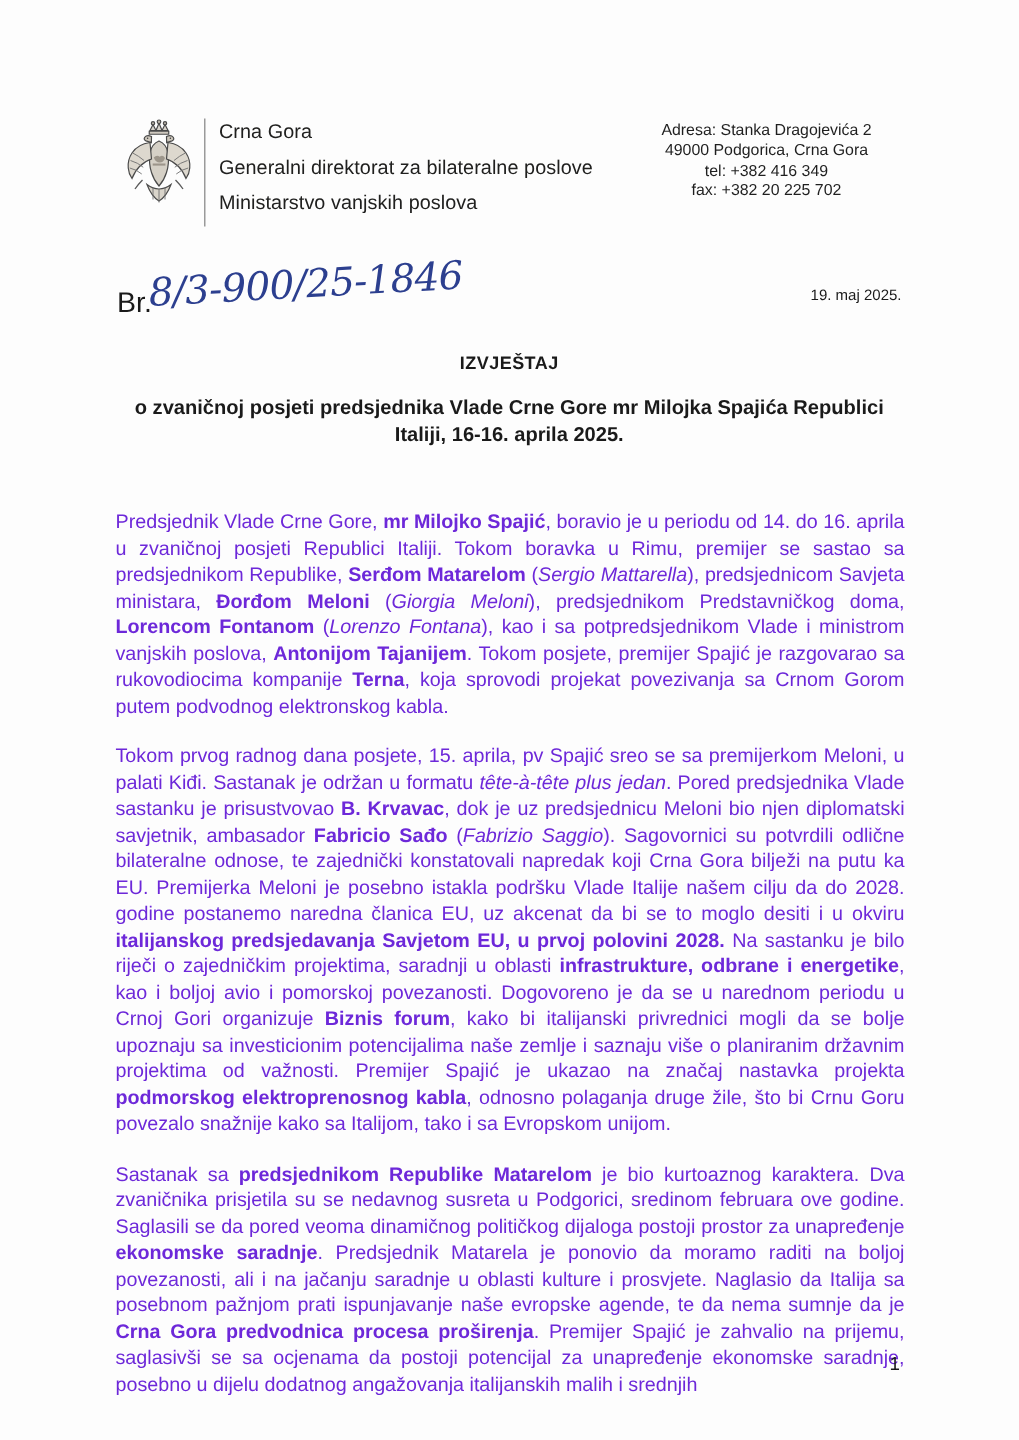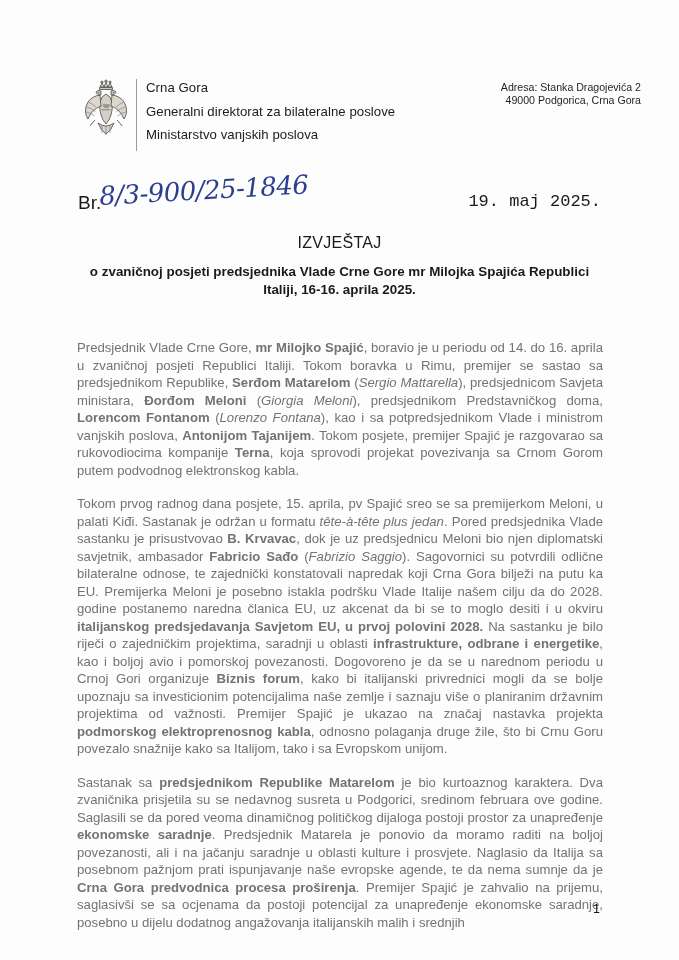--- a/index.html
+++ b/index.html
@@ -57,21 +57,21 @@
     line-height: 23.5px;
     color: #20201f;
     white-space: nowrap;
     letter-spacing: 0.05px;
   }
 
   .address-block {
     position: absolute;
     right: 38px;
     top: 5px;
-    text-align: right;
+    text-align: center;
     width: 260px;
   }
   .addr-line {
     font-size: 10.6px;
     line-height: 13.4px;
     color: #1f1f1f;
     white-space: nowrap;
   }
   .addr-line.link {
     text-decoration: underline;
@@ -102,37 +102,36 @@
     color: #2c3f8f;
     letter-spacing: -0.5px;
     transform: rotate(-3.2deg);
     transform-origin: left bottom;
     white-space: nowrap;
   }
   .ref-date {
     position: absolute;
     right: 78px;
     top: 6px;
-    font-size: 17px;
-    color: #1a1a1a;
-    white-space: nowrap;
-    font-family: Liberation Mono, monospace;
+    font-size: 10px;
+    color: #1a1a1a;
+    white-space: nowrap;
   }
 
   
   .title-block {
     position: absolute;
     left: 78px;
     top: 234px;
     width: 523px;
     text-align: center;
   }
   .title-main {
-    font-size: 16px;
-    font-weight: normal;
+    font-size: 12px;
+    font-weight: bold;
     letter-spacing: 0.3px;
     line-height: 17px;
   }
   .title-sub {
     margin-top: 12px;
     font-size: 13.4px;
     font-weight: bold;
     line-height: 18px;
   }
 
@@ -142,21 +141,21 @@
     left: 77px;
     top: 339px;
     width: 526px;
   }
   p.para {
     margin: 0 0 16px 0;
     font-size: 13.15px;
     line-height: 17.5px;
     text-align: justify;
     text-justify: inter-word;
-    color: #737373;
+    color: #6d28d9;
   }
   p.para:last-child { margin-bottom: 0; }
   .b { font-weight: bold; }
   .i { font-style: italic; }
   .bi { font-weight: bold; }
 
   
   .page-number {
     position: absolute;
     right: 79px;
@@ -210,20 +209,22 @@
 
     <div class="org-block">
       <div class="org-line">Crna Gora</div>
       <div class="org-line">Generalni direktorat za bilateralne poslove</div>
       <div class="org-line">Ministarstvo vanjskih poslova</div>
     </div>
 
     <div class="address-block">
       <div class="addr-line">Adresa: Stanka Dragojevića 2</div>
       <div class="addr-line">49000 Podgorica, Crna Gora</div>
+      <div class="addr-line">tel: +382 416 349</div>
+      <div class="addr-line">fax: +382 20 225 702</div>
     </div>
   </div>
 
   <div class="ref-row">
     <span class="ref-label">Br.</span>
     <span class="ref-hand">8/3-900/25-1846</span>
     <span class="ref-date">19. maj 2025.</span>
   </div>
 
   <div class="title-block">

